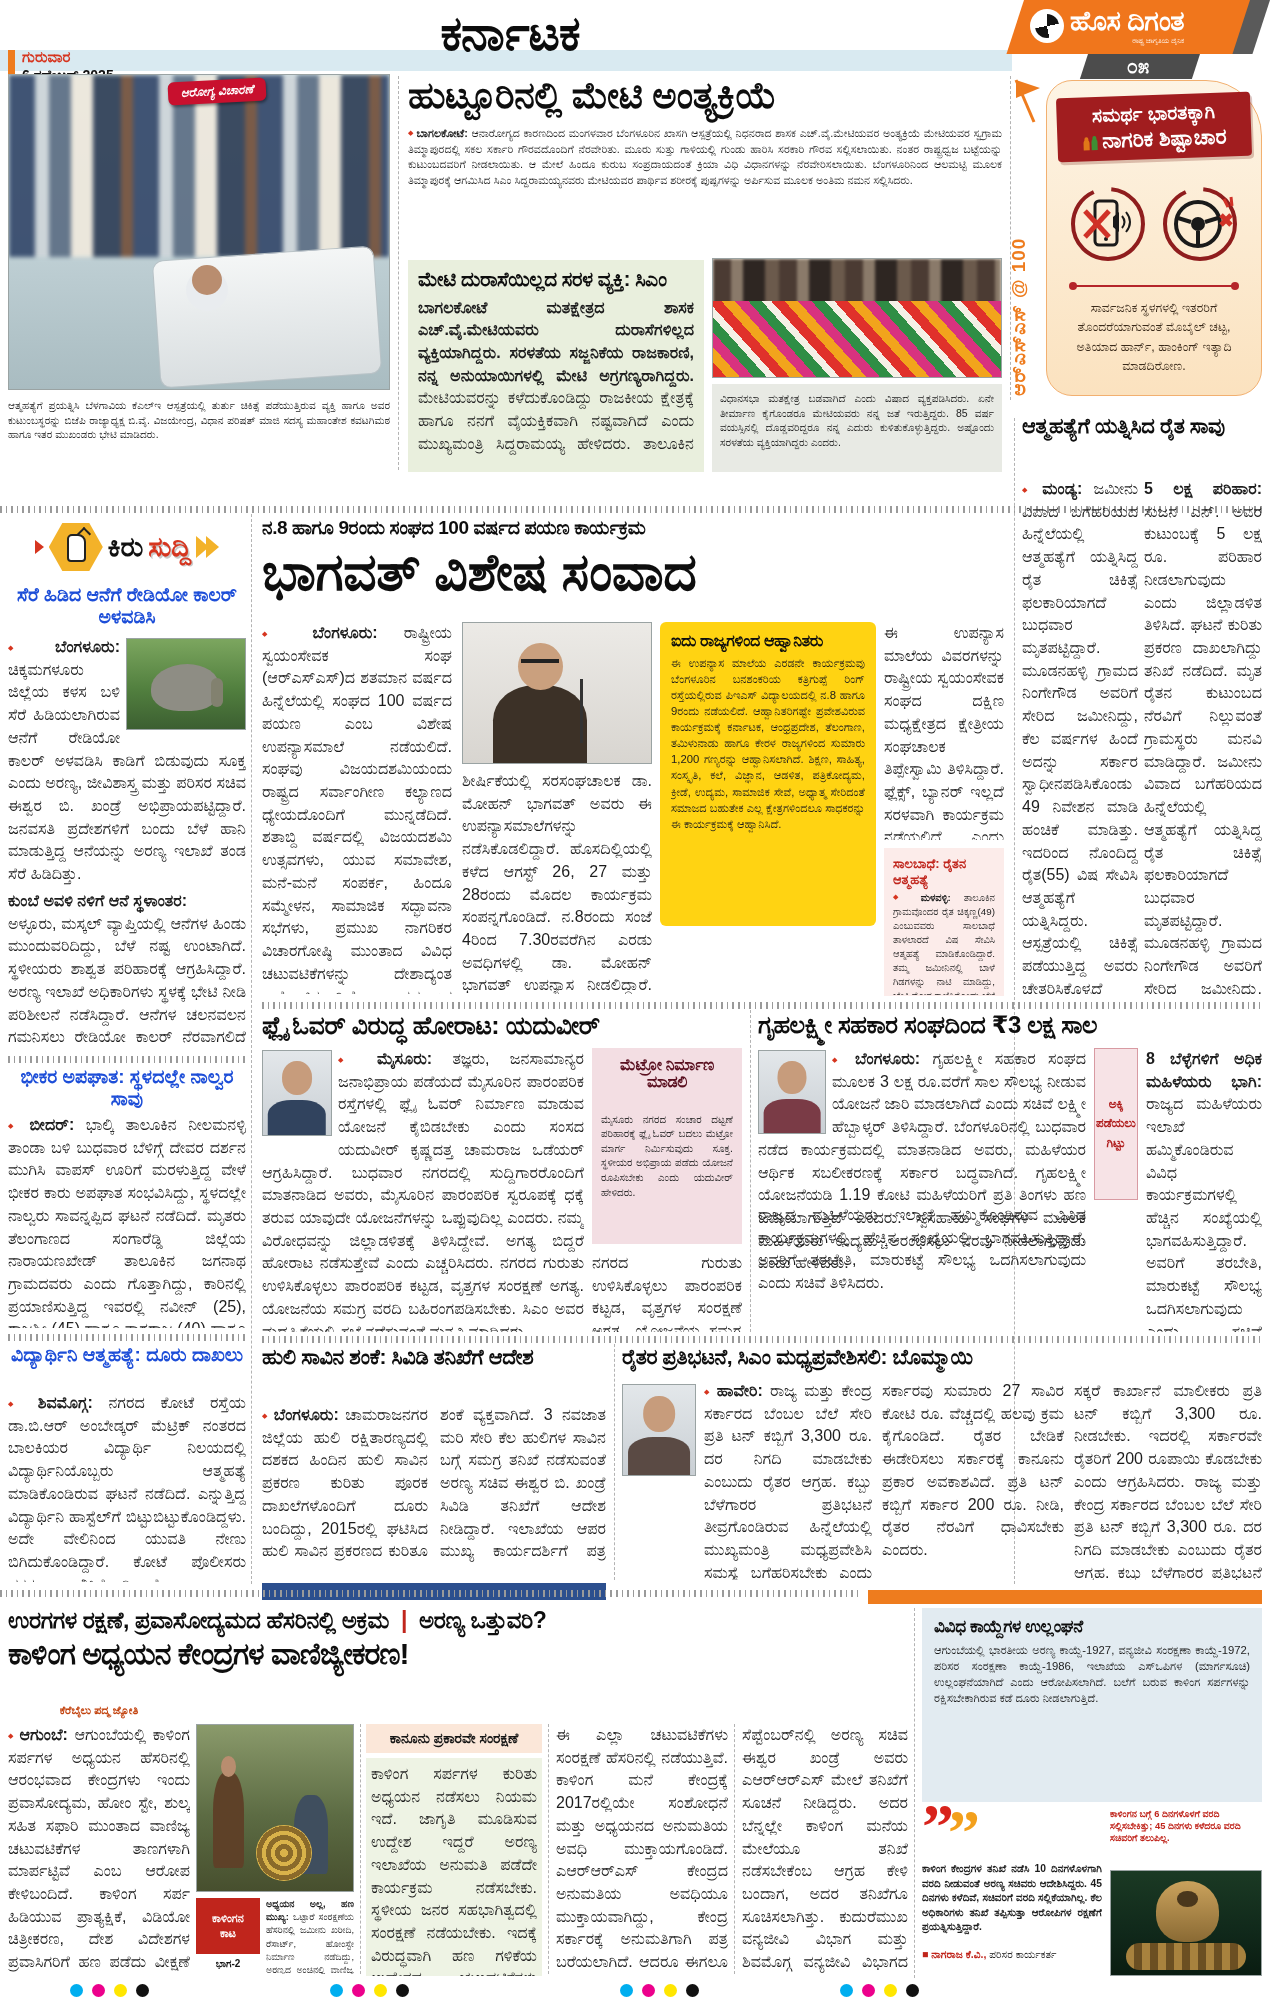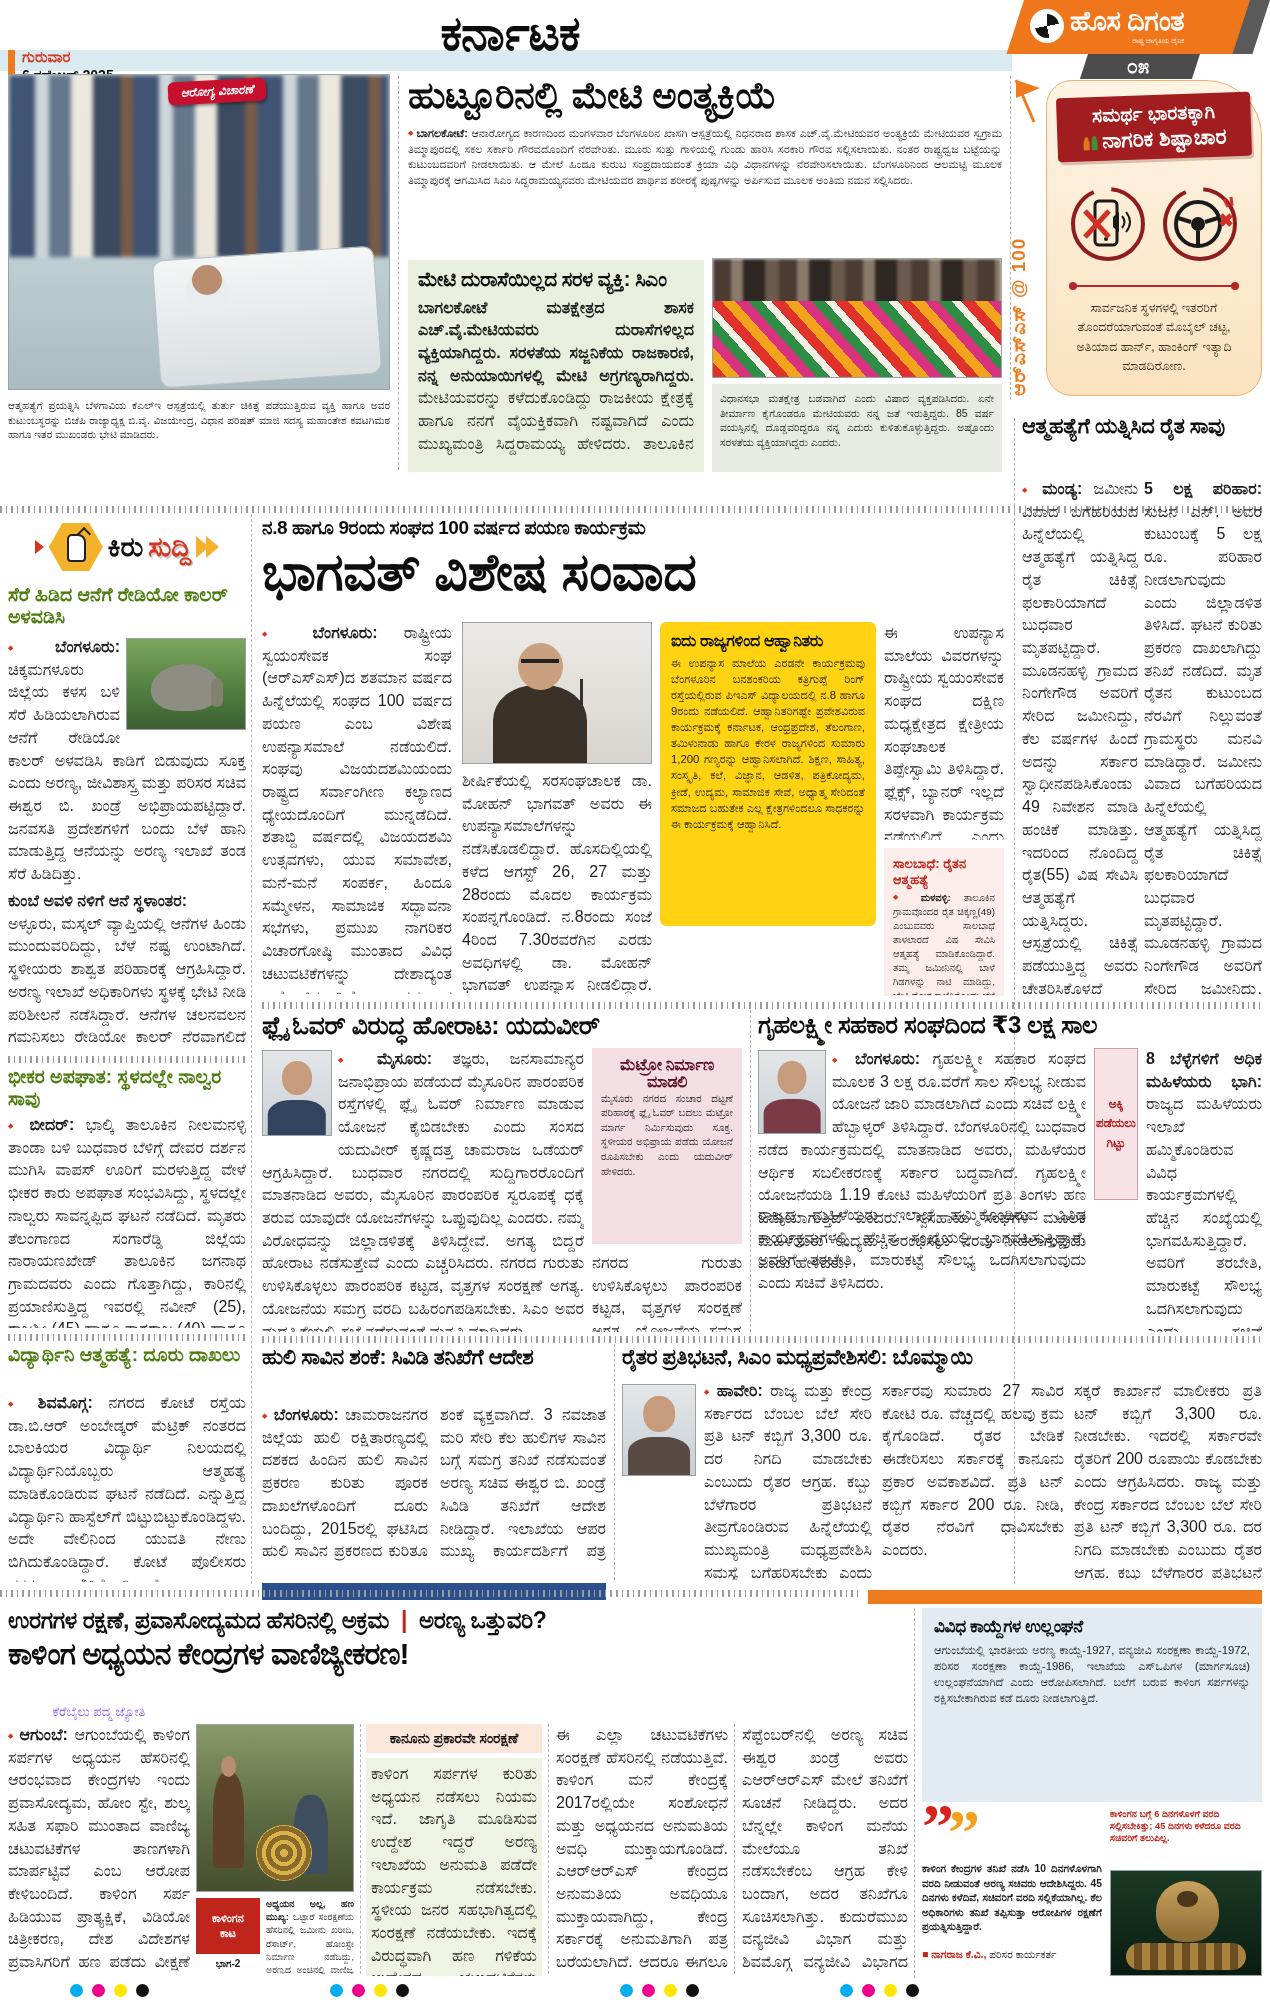--- a/index.html
+++ b/index.html
@@ -79,21 +79,21 @@
   .dividerline::before{left:-4px}.dividerline::after{right:-4px}
   .rail-text{color:#ee7c1e;font-weight:bold;font-size:19px;letter-spacing:1px;writing-mode:vertical-rl;transform:rotate(180deg);white-space:nowrap}
   
   .hex{width:54px;height:48px;background:#f3b229;clip-path:polygon(25% 0,75% 0,100% 50%,75% 100%,25% 100%,0 50%);position:relative;flex:0 0 auto}
   .hex::before{content:"";position:absolute;left:18px;top:11px;width:15px;height:24px;background:#fff;border:2px solid #222;border-radius:5px 8px 4px 4px}
   .hex::after{content:"";position:absolute;left:30px;top:6px;width:8px;height:8px;border-top:2px solid #222;border-right:2px solid #222;transform:rotate(-45deg)}
   .chev{width:0;height:0;border-top:11px solid transparent;border-bottom:11px solid transparent;border-left:13px solid #f3b229}
   .chev.red{border-left-color:#d6351f;border-top-width:7px;border-bottom-width:7px;border-left-width:9px}
   .kiru-t1{font-size:27px;font-weight:bold;color:#111}
   .kiru-t2{font-size:27px;font-weight:bold;color:#d6351f;text-shadow:1.5px 1.5px 0 #c9c9c9}
-  .smallhead{font-size:19px;font-weight:bold;text-align:left;line-height:1.15;color:#4d7c0f}
+  .smallhead{font-size:19px;font-weight:bold;text-align:center;line-height:1.15;color:#1d4ed8}
   .qmark{font-size:64px;font-weight:bold;line-height:.6;font-family:"Liberation Serif",serif}
   .strip{background:#f7e3e6;border:1px solid #d89aa2;display:flex;flex-direction:column;align-items:center;justify-content:center;gap:6px;box-sizing:border-box}
   .strip span{color:#b01c1c;font-weight:bold;font-size:12px;line-height:1.1;text-align:center}
   .cmyk{position:absolute;display:flex;gap:9px}
   .cmyk i{width:13px;height:13px;border-radius:50%;display:block}
   .links-b{font-weight:bold}
   .redtxt{color:#c0251c}
 </style>
 </head>
 <body>
@@ -265,21 +265,21 @@
 <div class="abs bt" style="left:1144px;top:478px;width:118px;height:516px">
   <span style="font-weight:bold">5 ಲಕ್ಷ ಪರಿಹಾರ:</span>
   <span>ಸುಜನ ಎನ್. ಅವರ ಕುಟುಂಬಕ್ಕೆ 5 ಲಕ್ಷ ರೂ. ಪರಿಹಾರ ನೀಡಲಾಗುವುದು ಎಂದು ಜಿಲ್ಲಾಡಳಿತ ತಿಳಿಸಿದೆ. ಘಟನೆ ಕುರಿತು ಪ್ರಕರಣ ದಾಖಲಾಗಿದ್ದು ತನಿಖೆ ನಡೆದಿದೆ. ಮೃತ ರೈತನ ಕುಟುಂಬದ ನೆರವಿಗೆ ನಿಲ್ಲುವಂತೆ ಗ್ರಾಮಸ್ಥರು ಮನವಿ ಮಾಡಿದ್ದಾರೆ.</span>
   <span>ಜಮೀನು ವಿವಾದ ಬಗೆಹರಿಯದ ಹಿನ್ನೆಲೆಯಲ್ಲಿ ಆತ್ಮಹತ್ಯೆಗೆ ಯತ್ನಿಸಿದ್ದ ರೈತ ಚಿಕಿತ್ಸೆ ಫಲಕಾರಿಯಾಗದೆ ಬುಧವಾರ ಮೃತಪಟ್ಟಿದ್ದಾರೆ. ಮೂಡನಹಳ್ಳಿ ಗ್ರಾಮದ ನಿಂಗೇಗೌಡ ಅವರಿಗೆ ಸೇರಿದ ಜಮೀನಿದ್ದು, ಕೆಲ ವರ್ಷಗಳ ಹಿಂದೆ ಅದನ್ನು ಸರ್ಕಾರ ಸ್ವಾಧೀನಪಡಿಸಿಕೊಂಡು 49 ನಿವೇಶನ ಮಾಡಿ ಹಂಚಿಕೆ ಮಾಡಿತ್ತು. ಇದರಿಂದ ನೊಂದಿದ್ದ ರೈತ(55) ವಿಷ ಸೇವಿಸಿ ಆತ್ಮಹತ್ಯೆಗೆ ಯತ್ನಿಸಿದ್ದರು. ಆಸ್ಪತ್ರೆಯಲ್ಲಿ ಚಿಕಿತ್ಸೆ ಪಡೆಯುತ್ತಿದ್ದ ಅವರು ಚೇತರಿಸಿಕೊಳ್ಳದೆ ಕೊನೆಯುಸಿರೆಳೆದರು ಎಂದು ಪೊಲೀಸರು ತಿಳಿಸಿದ್ದಾರೆ. ಮೃತರ ಕುಟುಂಬಕ್ಕೆ ಸೂಕ್ತ ಪರಿಹಾರ ನೀಡಬೇಕು ಎಂದು ಗ್ರಾಮಸ್ಥರು ಒತ್ತಾಯಿಸಿದ್ದಾರೆ.</span>
 </div>
 
 <div class="dot-sep" style="left:262px;top:1002px;width:1000px"></div>
 
 <div class="abs hl" style="left:262px;top:1012px;width:480px;font-size:25px">ಫ್ಲೈ ಓವರ್ ವಿರುದ್ಧ ಹೋರಾಟ: ಯದುವೀರ್</div>
 <div class="abs pinkbox" style="left:592px;top:1048px;width:150px;height:196px">
-  <div class="hl ctr" style="font-size:16px;color:#5a1020;margin-bottom:1px">ಮೆಟ್ರೋ ನಿರ್ಮಾಣ ಮಾಡಲಿ</div>
+  <div class="hl ctr" style="font-size:16px;color:#5a1020;margin-bottom:22px">ಮೆಟ್ರೋ ನಿರ್ಮಾಣ ಮಾಡಲಿ</div>
   <div class="bt" style="font-size:10.3px;height:140px;background:transparent">ಮೈಸೂರು ನಗರದ ಸಂಚಾರ ದಟ್ಟಣೆ ಪರಿಹಾರಕ್ಕೆ ಫ್ಲೈ ಓವರ್ ಬದಲು ಮೆಟ್ರೋ ಮಾರ್ಗ ನಿರ್ಮಿಸುವುದು ಸೂಕ್ತ. ಸ್ಥಳೀಯರ ಅಭಿಪ್ರಾಯ ಪಡೆದು ಯೋಜನೆ ರೂಪಿಸಬೇಕು ಎಂದು ಯದುವೀರ್ ಹೇಳಿದರು.</div>
 </div>
 <div class="abs bt" style="left:262px;top:1048px;width:322px;height:284px">
   <div class="phl bust" style="width:70px;height:86px"></div>
   <span class="dlb">ಮೈಸೂರು:</span>
   <span>ತಜ್ಞರು, ಜನಸಾಮಾನ್ಯರ ಜನಾಭಿಪ್ರಾಯ ಪಡೆಯದೆ ಮೈಸೂರಿನ ಪಾರಂಪರಿಕ ರಸ್ತೆಗಳಲ್ಲಿ ಫ್ಲೈ ಓವರ್ ನಿರ್ಮಾಣ ಮಾಡುವ ಯೋಜನೆ ಕೈಬಿಡಬೇಕು ಎಂದು ಸಂಸದ ಯದುವೀರ್ ಕೃಷ್ಣದತ್ತ ಚಾಮರಾಜ ಒಡೆಯರ್ ಆಗ್ರಹಿಸಿದ್ದಾರೆ. ಬುಧವಾರ ನಗರದಲ್ಲಿ ಸುದ್ದಿಗಾರರೊಂದಿಗೆ ಮಾತನಾಡಿದ ಅವರು, ಮೈಸೂರಿನ ಪಾರಂಪರಿಕ ಸ್ವರೂಪಕ್ಕೆ ಧಕ್ಕೆ ತರುವ ಯಾವುದೇ ಯೋಜನೆಗಳನ್ನು ಒಪ್ಪುವುದಿಲ್ಲ ಎಂದರು. ನಮ್ಮ ವಿರೋಧವನ್ನು ಜಿಲ್ಲಾಡಳಿತಕ್ಕೆ ತಿಳಿಸಿದ್ದೇವೆ. ಅಗತ್ಯ ಬಿದ್ದರೆ ಹೋರಾಟ ನಡೆಸುತ್ತೇವೆ ಎಂದು ಎಚ್ಚರಿಸಿದರು.</span>
   <span>ನಗರದ ಗುರುತು ಉಳಿಸಿಕೊಳ್ಳಲು ಪಾರಂಪರಿಕ ಕಟ್ಟಡ, ವೃತ್ತಗಳ ಸಂರಕ್ಷಣೆ ಅಗತ್ಯ. ಯೋಜನೆಯ ಸಮಗ್ರ ವರದಿ ಬಹಿರಂಗಪಡಿಸಬೇಕು. ಸಿಎಂ ಅವರ ಮಧ್ಯಸ್ಥಿಕೆಯಲ್ಲಿ ಸಭೆ ನಡೆಸುವಂತೆ ಮನವಿ ಮಾಡಿದರು.</span>
 </div>
 <div class="abs bt" style="left:592px;top:1252px;width:150px;height:80px">
   <span>ನಗರದ ಗುರುತು ಉಳಿಸಿಕೊಳ್ಳಲು ಪಾರಂಪರಿಕ ಕಟ್ಟಡ, ವೃತ್ತಗಳ ಸಂರಕ್ಷಣೆ ಅಗತ್ಯ. ಯೋಜನೆಯ ಸಮಗ್ರ ವರದಿ ಬಹಿರಂಗಪಡಿಸಬೇಕು. ಸಿಎಂ ಅವರ ಮಧ್ಯಸ್ಥಿಕೆಯಲ್ಲಿ ಸಭೆ ನಡೆಸುವಂತೆ ಮನವಿ ಮಾಡಿದರು.</span>
@@ -335,21 +335,21 @@
 
 <div class="dot-sep" style="left:0;top:1590px;width:862px"></div>
 <div class="abs orangebar" style="left:868px;top:1590px;width:394px;height:14px"></div>
 
 <div class="abs hl" style="left:8px;top:1608px;width:900px;font-size:23px">
   <span>ಉರಗಗಳ ರಕ್ಷಣೆ, ಪ್ರವಾಸೋದ್ಯಮದ ಹೆಸರಿನಲ್ಲಿ ಅಕ್ರಮ</span>
   <span class="redtxt" style="padding:0 6px">|</span>
   <span>ಅರಣ್ಯ ಒತ್ತುವರಿ?</span>
 </div>
 <div class="abs hl" style="left:8px;top:1638px;width:900px;font-size:30px;letter-spacing:-1px">ಕಾಳಿಂಗ ಅಧ್ಯಯನ ಕೇಂದ್ರಗಳ ವಾಣಿಜ್ಯೀಕರಣ!</div>
-<div class="abs ctr" style="left:8px;top:1704px;width:182px;font-size:13px;font-weight:normal;color:#8b5cf6">ಕೆರೆಬೈಲು ಪದ್ಮ ಜ್ಯೋತಿ</div>
+<div class="abs ctr" style="left:8px;top:1704px;width:182px;font-size:11px;font-weight:bold;color:#c2410c">ಕೆರೆಬೈಲು ಪದ್ಮ ಜ್ಯೋತಿ</div>
 <div class="abs bt" style="left:8px;top:1724px;width:182px;height:252px">
   <span class="dlb">ಆಗುಂಬೆ:</span>
   <span>ಆಗುಂಬೆಯಲ್ಲಿ ಕಾಳಿಂಗ ಸರ್ಪಗಳ ಅಧ್ಯಯನ ಹೆಸರಿನಲ್ಲಿ ಆರಂಭವಾದ ಕೇಂದ್ರಗಳು ಇಂದು ಪ್ರವಾಸೋದ್ಯಮ, ಹೋಂ ಸ್ಟೇ, ಶುಲ್ಕ ಸಹಿತ ಸಫಾರಿ ಮುಂತಾದ ವಾಣಿಜ್ಯ ಚಟುವಟಿಕೆಗಳ ತಾಣಗಳಾಗಿ ಮಾರ್ಪಟ್ಟಿವೆ ಎಂಬ ಆರೋಪ ಕೇಳಿಬಂದಿದೆ. ಕಾಳಿಂಗ ಸರ್ಪ ಹಿಡಿಯುವ ಪ್ರಾತ್ಯಕ್ಷಿಕೆ, ವಿಡಿಯೋ ಚಿತ್ರೀಕರಣ, ದೇಶ ವಿದೇಶಗಳ ಪ್ರವಾಸಿಗರಿಗೆ ಹಣ ಪಡೆದು ವೀಕ್ಷಣೆ ವ್ಯವಸ್ಥೆ ನಡೆಯುತ್ತಿದೆ ಎಂದು ಸ್ಥಳೀಯರು ದೂರಿದ್ದಾರೆ.</span>
 </div>
 
 <div class="ph art-snakemen" style="left:196px;top:1724px;width:158px;height:168px">
   <div class="m1"></div>
     <div class="m2"></div>
     <div class="coil"></div>
 </div>

